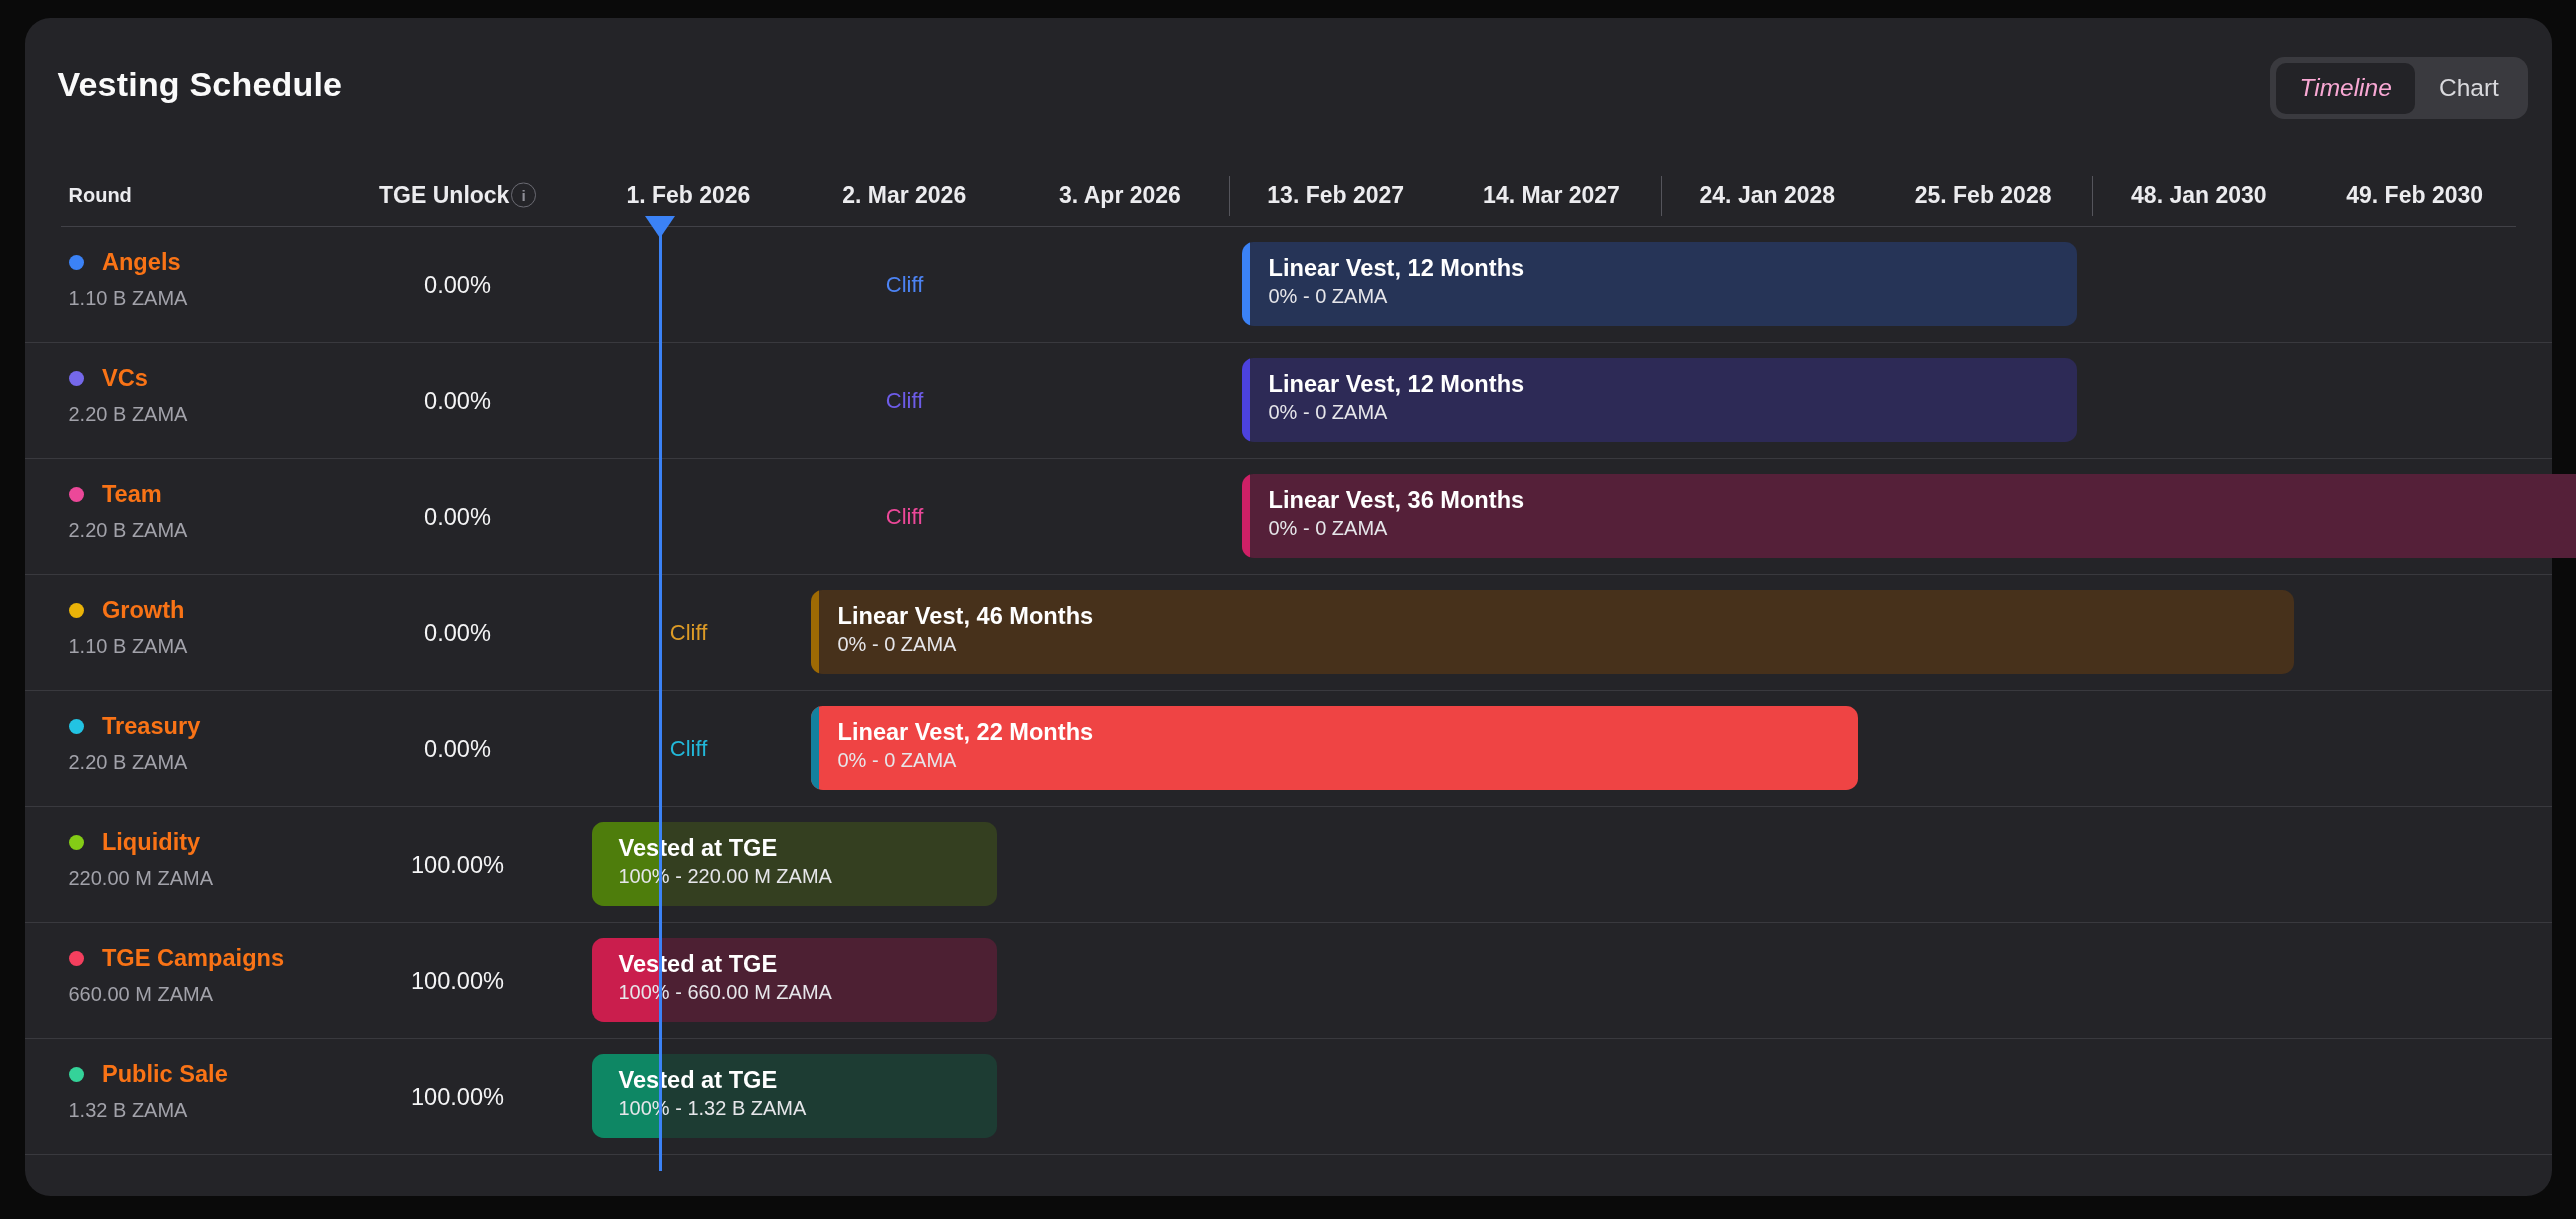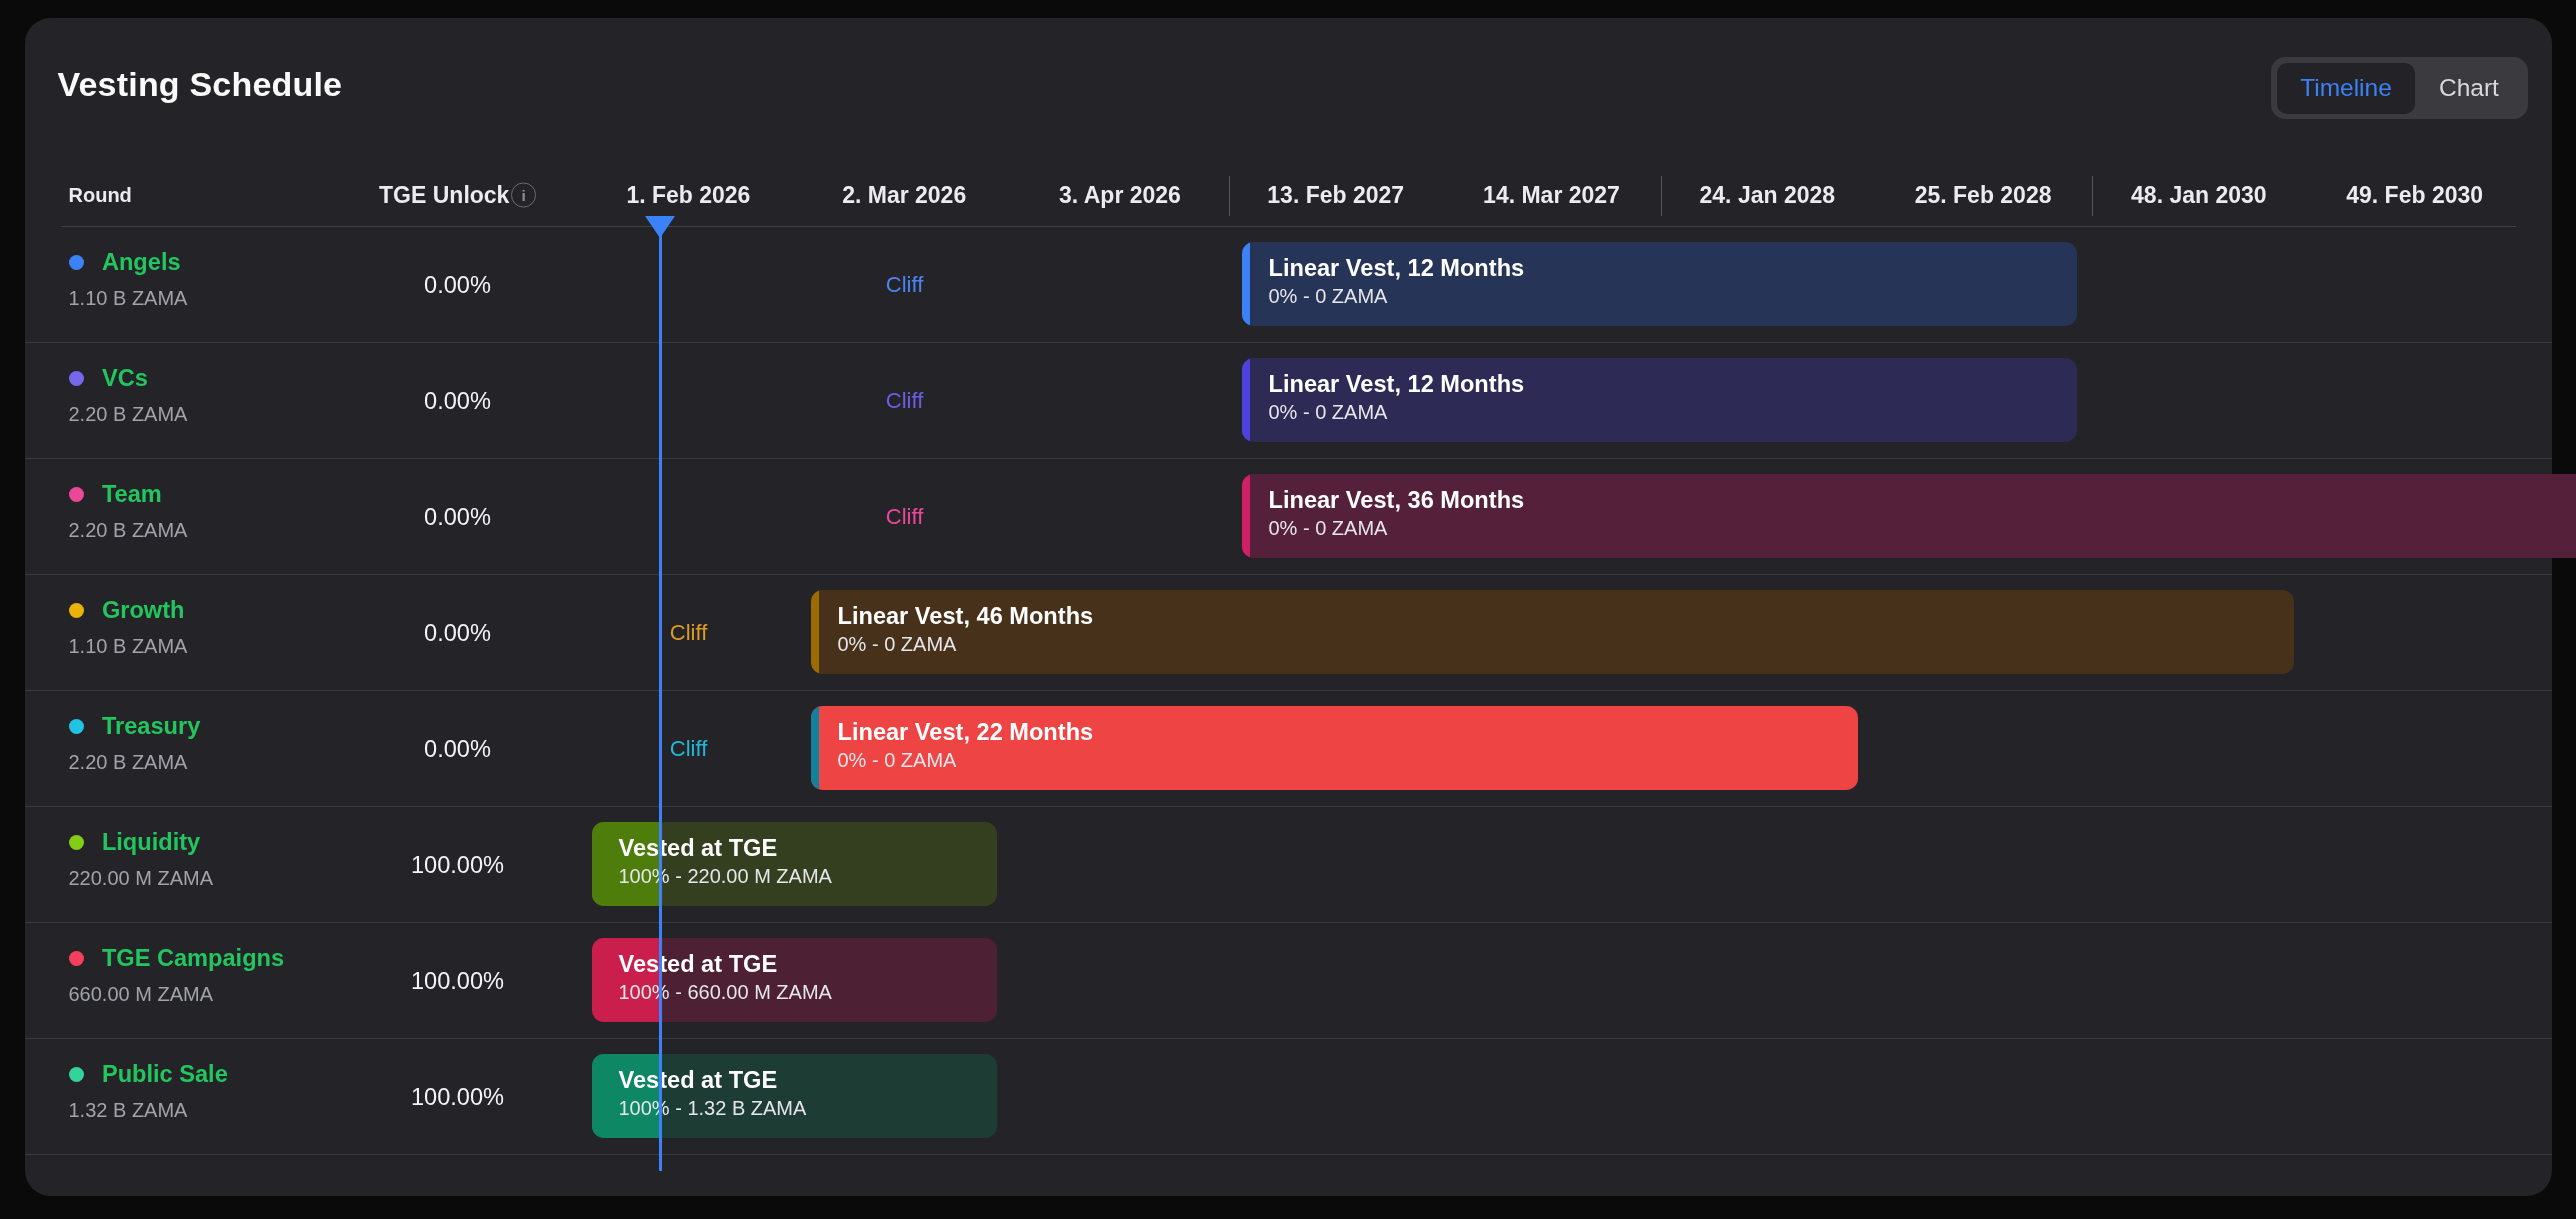--- a/index.html
+++ b/index.html
@@ -2,37 +2,37 @@
 <html style="font-size:14.5px"><head>
 <meta charset="utf-8">
 <style>
   * { margin:0; padding:0; box-sizing:border-box; }
   html,body { width:2576px; height:1220px; background:#0a0a0a; font-family:"Liberation Sans","DejaVu Sans",sans-serif; overflow:hidden; }
   .panel { position:absolute; left:24.5px; top:18px; width:2527px; height:1178px; background:#242428; border-radius:25.4px; }
   .title { position:absolute; left:33px; top:47px; font-size:34px; font-weight:700; color:#fafafa; letter-spacing:0.2px; }
   
   .toggle { position:absolute; top:39px; right:23.6px; height:62px; background:#3a3a3f; border-radius:14.5px; display:flex; align-items:center; padding:5.4px; }
   .toggle-btn { height:51px; display:flex; align-items:center; padding:0 23.6px; font-size:24.5px; border:none; background:transparent; color:#d9d9dd; border-radius:10px; cursor:pointer; font-family:inherit; }
-  .toggle-btn.active { background:#232327; color:#3b82f6; }
+  .toggle-btn.active { background:#232327; color:#f9a8d4;font-style:italic; }
   
   .header-row { position:absolute; left:0; top:145px; width:100%; height:64px; }
   .header-row .hborder { position:absolute; left:36px; right:36px; bottom:0; height:0.9px; background:#414147; }
   .round-hdr { position:absolute; left:44px; top:50%; transform:translateY(-50%); font-size:20px; font-weight:600; color:#ececef; }
   .tge-hdr { position:absolute; left:309px; width:248px; top:50%; transform:translateY(-50%); text-align:center; font-size:23px; font-weight:600; color:#ececef; display:flex; align-items:center; justify-content:center; gap:2px; }
   .info-icon { width:24.5px; height:24.5px; border:1.8px solid #6b6b73; border-radius:50%; color:#8f8f97; font-size:15.4px; font-weight:600; display:inline-flex; align-items:center; justify-content:center; font-style:normal; cursor:pointer; }
   .date-headers { position:absolute; left:556px; top:0; width:1942px; height:64px; display:flex; }
   .date-col { flex:1; display:flex; align-items:center; justify-content:center; font-size:23px; font-weight:600; color:#ececef; }
   .hdr-divider { position:absolute; top:12.7px; width:1.8px; height:40px; background:#55555c; }
   
   .rows { position:absolute; left:0; top:209px; width:100%; }
   .row { position:relative; width:100%; height:116px; border-bottom:0.9px solid #39393e; }
   .round-cell { position:absolute; left:44px; top:22px; }
   .round-line1 { display:flex; align-items:center; gap:18px; }
   .dot { width:15.4px; height:15.4px; border-radius:50%; flex:0 0 auto; }
-  .round-name { font-size:23.6px; font-weight:700; color:#22c55e; }
+  .round-name { font-size:23.6px; font-weight:700; color:#f97316; }
   .round-amount { margin-top:11px; font-size:20px; color:#a2a2aa; }
   .tge-val { position:absolute; left:309px; width:248px; top:50%; transform:translateY(-50%); text-align:center; font-size:23.6px; color:#f4f4f5; }
   .cliff { position:absolute; top:50%; transform:translate(-50%,-50%); font-size:22px; font-weight:500; z-index:2; }
   .bar { position:absolute; top:15.4px; height:84px; border-radius:11.8px; overflow:hidden; z-index:3; cursor:pointer; }
   .bar-stripe { position:absolute; left:0; top:0; bottom:0; width:8.2px; z-index:1; }
   .bar-progress { position:absolute; left:0; top:0; bottom:0; z-index:1; }
   .bar-text { position:relative; z-index:2; padding:12.7px 0 0 27px; }
   .bar-title { font-size:23.6px; font-weight:700; color:#ffffff; }
   .bar-sub { margin-top:3px; font-size:20px; color:#e6e6ea; }
   

